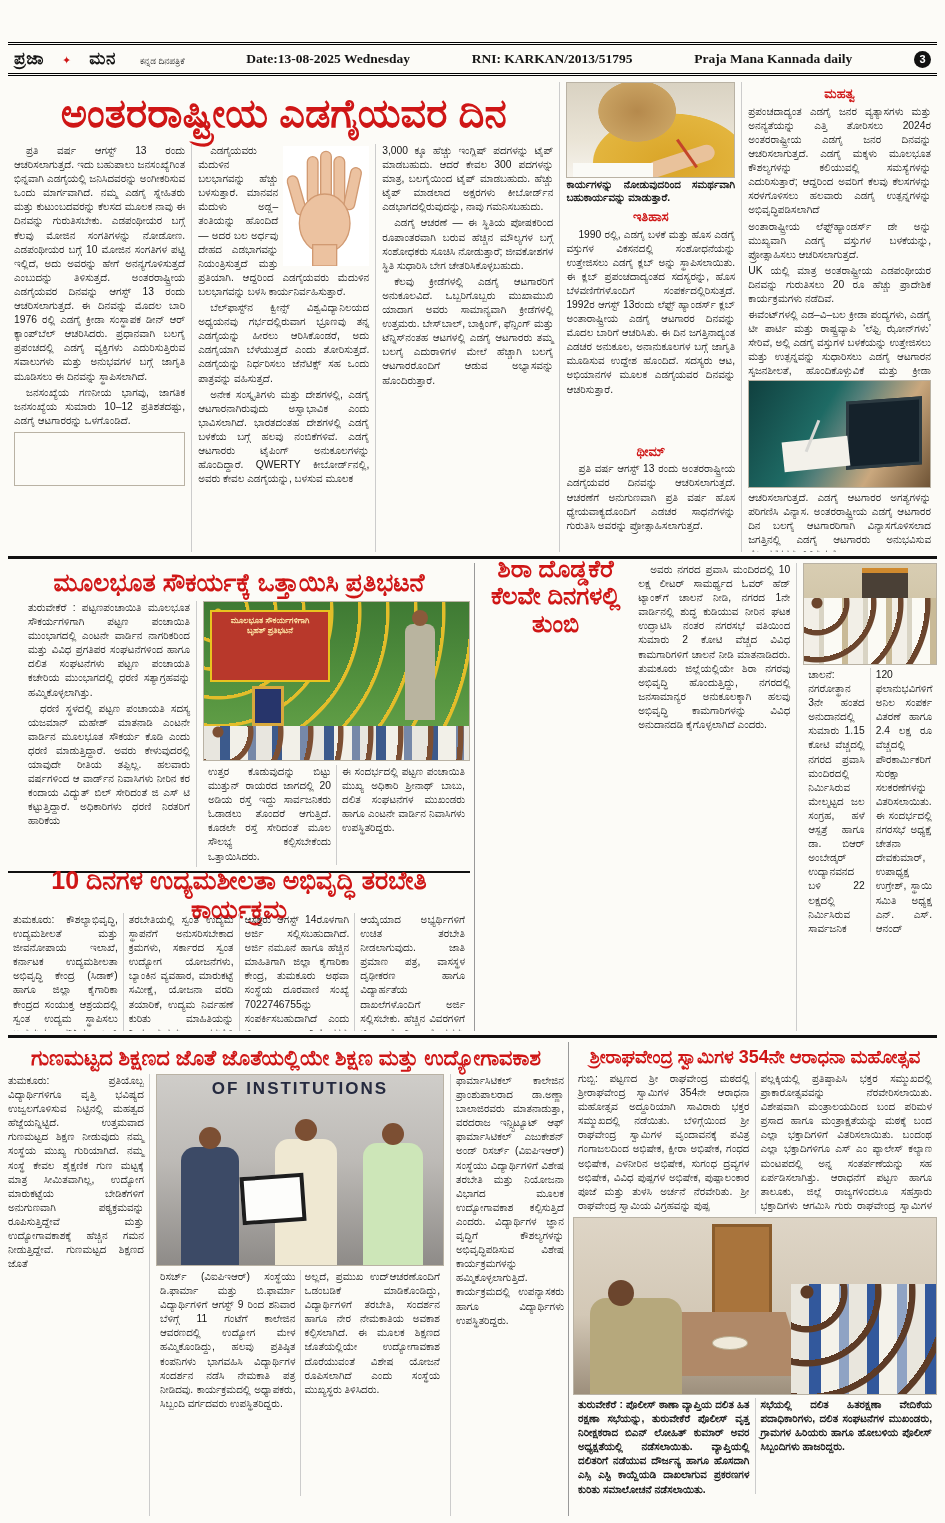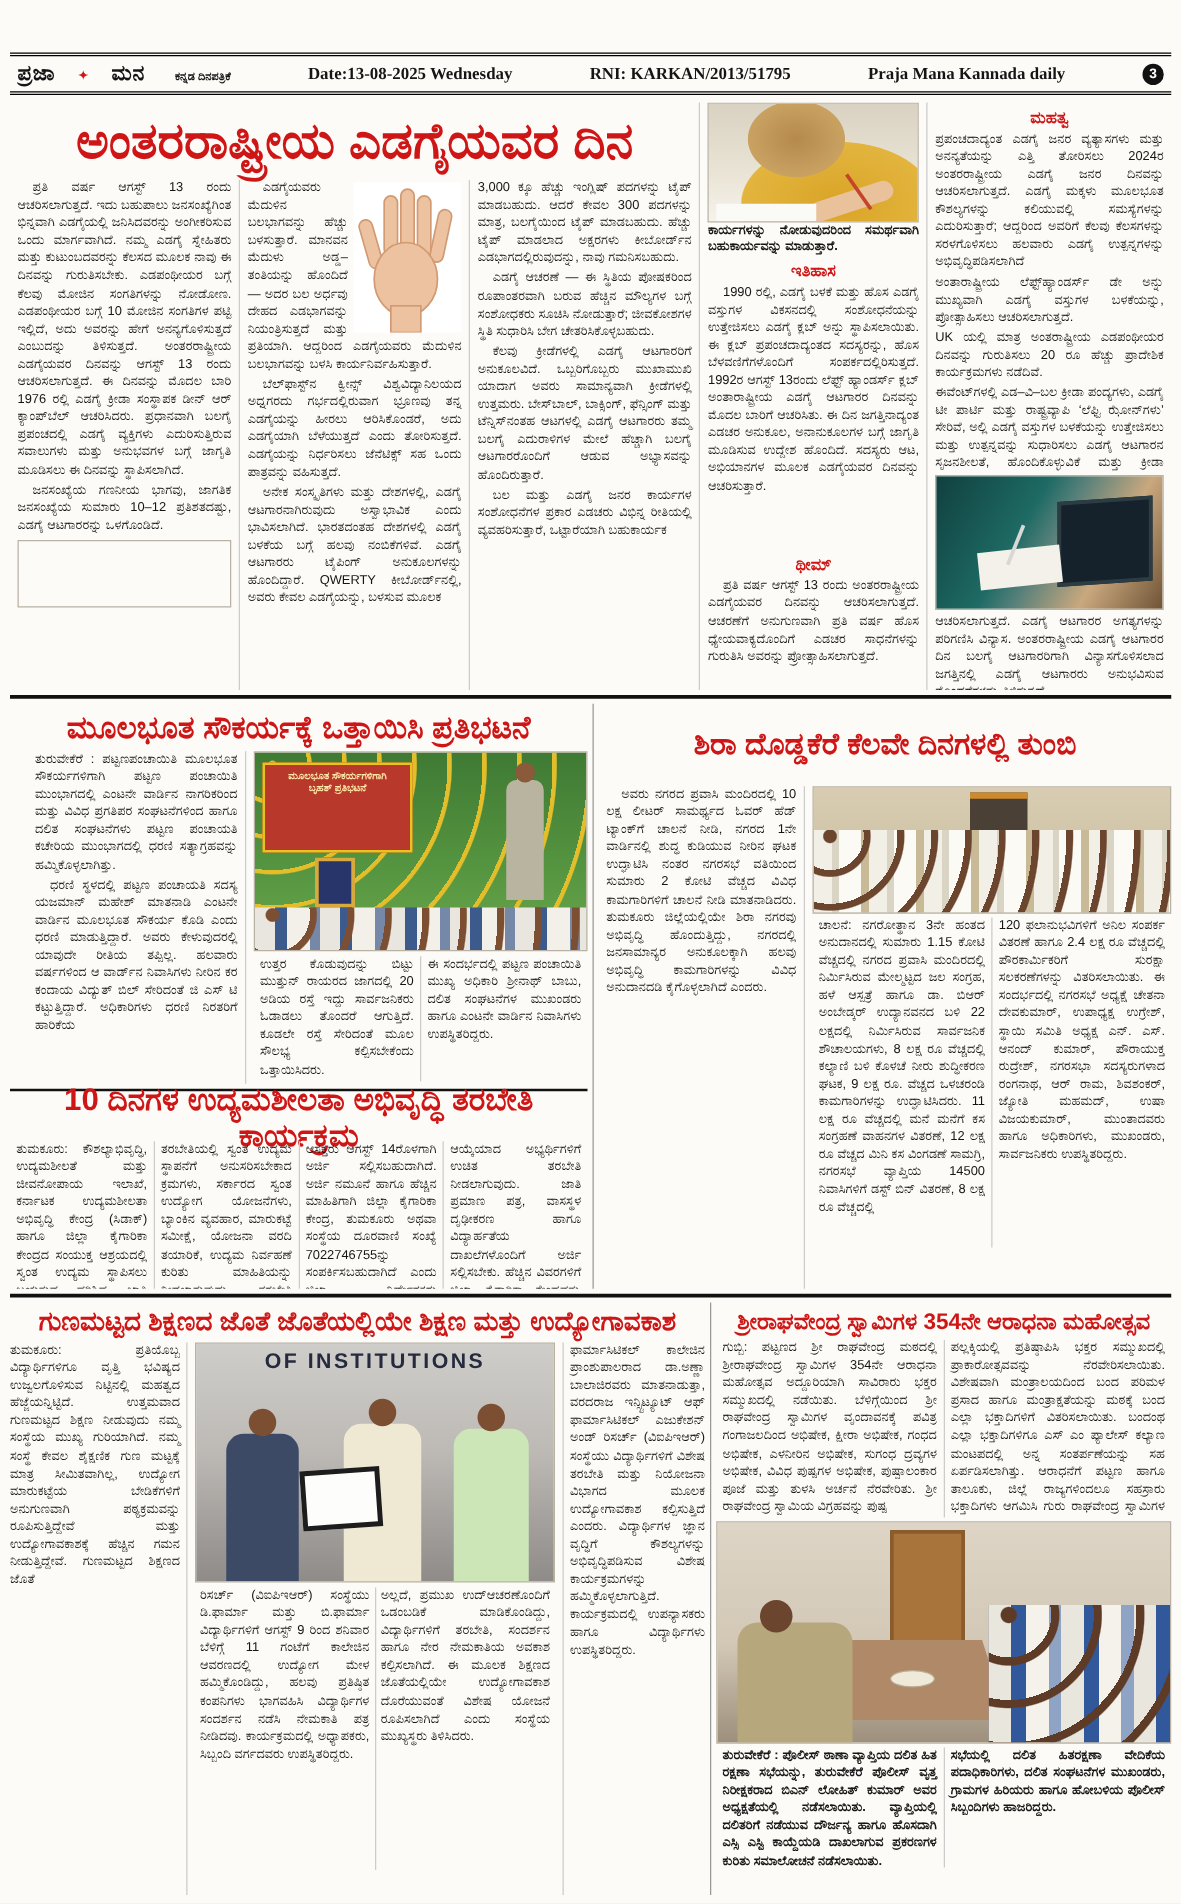--- a/index.html
+++ b/index.html
@@ -6,21 +6,21 @@
   .page{width:945px;height:1523px;margin:0 auto;background:#fcfbf7;color:#151515;
         font-family:"Liberation Sans","DejaVu Sans",sans-serif;position:relative;overflow:hidden;
         box-sizing:border-box;padding:0 8px;}
   .topspace{height:42px;}
   
   .masthead{border-top:3px double #000;border-bottom:3px double #000;height:34px;
             display:flex;align-items:center;justify-content:space-between;padding:0 6px;box-sizing:border-box;}
   .logo{display:flex;align-items:baseline;gap:18px;}
   .logo .l1{font-weight:bold;font-size:17px;letter-spacing:.5px;}
   .logo .star{color:#cf1616;font-size:11px;}
-  .logo .sub{font-size:9px;margin-left:6px;font-weight:bold;}
+  .logo .sub{font-size:9px;margin-left:6px;}
   .mh-item{font-family:"Liberation Serif","DejaVu Serif",serif;font-weight:bold;font-size:13.5px;}
   .pageno{width:17px;height:17px;border-radius:50%;background:#111;color:#fff;font-size:11px;font-weight:bold;
           display:flex;align-items:center;justify-content:center;}
   
   .headline{color:#cf1616;font-weight:bold;text-align:center;line-height:1.15;}
   .subhead{color:#cf1616;font-weight:bold;text-align:center;font-size:13px;margin:3px 0 2px;}
   .col{font-size:10.3px;line-height:1.37;text-align:justify;overflow:hidden;}
   .col p{margin:0 0 2px;text-indent:12px;}
   .col p.noind{text-indent:0;}
   .hrule{height:3px;background:#111;margin:4px 0;}
@@ -57,21 +57,21 @@
   
   .ph-palm{float:right;width:86px;height:120px;background:#fff;border:none;margin:2px 0 2px 5px;}
   
   .ph-laptop{height:108px;margin:3px 0;background:linear-gradient(120deg,#10403f 0%,#1e6a64 38%,#57807a 50%,#caa87e 72%,#6f5436 100%);}
   .ph-laptop .screen{position:absolute;right:8px;top:18px;width:70px;height:62px;background:#15222b;border:3px solid #2d3b42;transform:skewY(-4deg);}
   .ph-laptop .paper{position:absolute;left:34px;bottom:18px;width:66px;height:30px;background:#f3f1ea;transform:rotate(-6deg);}
   .ph-laptop .pen{position:absolute;left:62px;bottom:34px;width:3px;height:34px;background:#d8d8d4;transform:rotate(22deg);}
   
   .mid{display:flex;height:468px;}
   .mid-left{width:462px;display:flex;flex-direction:column;}
-  .mid-right{flex:1;display:flex;flex-direction:column;justify-content:space-between;}
+  .mid-right{flex:1;display:flex;flex-direction:row;justify-content:space-between;}
   .protest-h{font-size:25px;height:38px;display:flex;align-items:center;justify-content:center;}
   .protest-body{display:flex;height:266px;}
   .protest-body .c1{width:162px;padding-right:6px;border-right:1px solid #ccc;margin-left:20px;}
   .protest-right{flex:1;display:flex;flex-direction:column;padding-left:6px;}
   .ph-protest{height:160px;background:
       repeating-radial-gradient(circle at 14px 10px,#e3bd2a 0 3px,rgba(0,0,0,0) 4px 28px),
       linear-gradient(180deg,#3f7a34 0%,#54933f 55%,#6aa64c 100%);}
   .ph-protest .banner{position:absolute;left:6px;top:8px;width:120px;height:72px;background:#b8382b;border:2px solid #e8c31f;
       color:#ffe9a8;font-size:8px;font-weight:bold;text-align:center;line-height:1.3;padding:4px 2px;box-sizing:border-box;}
   .ph-protest .portrait{position:absolute;left:48px;top:84px;width:26px;height:34px;background:#27356b;border:3px solid #d8a93c;}
@@ -172,28 +172,27 @@
               <rect x="4" y="22" width="8" height="30" rx="4" transform="rotate(-16 8 37)"></rect>
               <rect x="16" y="8" width="8" height="36" rx="4"></rect>
               <rect x="26" y="4" width="8" height="40" rx="4"></rect>
               <rect x="36" y="8" width="8" height="38" rx="4"></rect>
               <rect x="46" y="16" width="8" height="32" rx="4" transform="rotate(12 50 32)"></rect>
               <ellipse cx="29" cy="58" rx="19" ry="22"></ellipse>
               <rect x="20" y="74" width="18" height="16"></rect>
             </g>
           </svg>
           <p>ಎಡಗೈಯವರು ಮೆದುಳಿನ ಬಲಭಾಗವನ್ನು ಹೆಚ್ಚು ಬಳಸುತ್ತಾರೆ. ಮಾನವನ ಮೆದುಳು ಅಡ್ಡ–ತಂತಿಯನ್ನು ಹೊಂದಿದೆ — ಅದರ ಬಲ ಅರ್ಧವು ದೇಹದ ಎಡಭಾಗವನ್ನು ನಿಯಂತ್ರಿಸುತ್ತದೆ ಮತ್ತು ಪ್ರತಿಯಾಗಿ. ಆದ್ದರಿಂದ ಎಡಗೈಯವರು ಮೆದುಳಿನ ಬಲಭಾಗವನ್ನು ಬಳಸಿ ಕಾರ್ಯನಿರ್ವಹಿಸುತ್ತಾರೆ.</p>
-          <p>ಬೆಲ್‌ಫಾಸ್ಟ್‌ನ ಕ್ವೀನ್ಸ್ ವಿಶ್ವವಿದ್ಯಾನಿಲಯದ ಅಧ್ನಗರದು ಗರ್ಭದಲ್ಲಿರುವಾಗ ಭ್ರೂಣವು ತನ್ನ ಎಡಗೈಯನ್ನು ಹೀರಲು ಆರಿಸಿಕೊಂಡರೆ, ಅದು ಎಡಗೈಯಾಗಿ ಬೆಳೆಯುತ್ತದೆ ಎಂದು ತೋರಿಸುತ್ತದೆ. ಎಡಗೈಯನ್ನು ನಿರ್ಧರಿಸಲು ಜೆನೆಟಿಕ್ಸ್ ಸಹ ಒಂದು ಪಾತ್ರವನ್ನು ವಹಿಸುತ್ತದೆ.</p>
+          <p>ಬೆಲ್‌ಫಾಸ್ಟ್‌ನ ಕ್ವೀನ್ಸ್ ವಿಶ್ವವಿದ್ಯಾನಿಲಯದ ಅಧ್ಯಯನವು ಗರ್ಭದಲ್ಲಿರುವಾಗ ಭ್ರೂಣವು ತನ್ನ ಎಡಗೈಯನ್ನು ಹೀರಲು ಆರಿಸಿಕೊಂಡರೆ, ಅದು ಎಡಗೈಯಾಗಿ ಬೆಳೆಯುತ್ತದೆ ಎಂದು ತೋರಿಸುತ್ತದೆ. ಎಡಗೈಯನ್ನು ನಿರ್ಧರಿಸಲು ಜೆನೆಟಿಕ್ಸ್ ಸಹ ಒಂದು ಪಾತ್ರವನ್ನು ವಹಿಸುತ್ತದೆ.</p>
           <p>ಅನೇಕ ಸಂಸ್ಕೃತಿಗಳು ಮತ್ತು ದೇಶಗಳಲ್ಲಿ, ಎಡಗೈ ಆಟಗಾರನಾಗಿರುವುದು ಅಸ್ವಾಭಾವಿಕ ಎಂದು ಭಾವಿಸಲಾಗಿದೆ. ಭಾರತದಂತಹ ದೇಶಗಳಲ್ಲಿ ಎಡಗೈ ಬಳಕೆಯ ಬಗ್ಗೆ ಹಲವು ನಂಬಿಕೆಗಳಿವೆ. ಎಡಗೈ ಆಟಗಾರರು ಟೈಪಿಂಗ್ ಅನುಕೂಲಗಳನ್ನು ಹೊಂದಿದ್ದಾರೆ. QWERTY ಕೀಬೋರ್ಡ್‌ನಲ್ಲಿ, ಅವರು ಕೇವಲ ಎಡಗೈಯನ್ನು, ಬಳಸುವ ಮೂಲಕ</p>
         </div>
         <div class="col">
           <p class="noind">3,000 ಕ್ಕೂ ಹೆಚ್ಚು ಇಂಗ್ಲಿಷ್ ಪದಗಳನ್ನು ಟೈಪ್ ಮಾಡಬಹುದು. ಆದರೆ ಕೇವಲ 300 ಪದಗಳನ್ನು ಮಾತ್ರ, ಬಲಗೈಯಿಂದ ಟೈಪ್ ಮಾಡಬಹುದು. ಹೆಚ್ಚು ಟೈಪ್ ಮಾಡಲಾದ ಅಕ್ಷರಗಳು ಕೀಬೋರ್ಡ್‌ನ ಎಡಭಾಗದಲ್ಲಿರುವುದನ್ನು, ನಾವು ಗಮನಿಸಬಹುದು.</p>
           <p>ಎಡಗೈ ಆಚರಣೆ — ಈ ಸ್ಥಿತಿಯ ಪೋಷಕರಿಂದ ರೂಪಾಂತರವಾಗಿ ಬರುವ ಹೆಚ್ಚಿನ ಮೌಲ್ಯಗಳ ಬಗ್ಗೆ ಸಂಶೋಧಕರು ಸೂಚಿಸಿ ನೋಡುತ್ತಾರೆ; ಜೀವಕೋಶಗಳ ಸ್ಥಿತಿ ಸುಧಾರಿಸಿ ಬೇಗ ಚೇತರಿಸಿಕೊಳ್ಳಬಹುದು.</p>
           <p>ಕೆಲವು ಕ್ರೀಡೆಗಳಲ್ಲಿ ಎಡಗೈ ಆಟಗಾರರಿಗೆ ಅನುಕೂಲವಿದೆ. ಒಬ್ಬರಿಗೊಬ್ಬರು ಮುಖಾಮುಖಿ ಯಾದಾಗ ಅವರು ಸಾಮಾನ್ಯವಾಗಿ ಕ್ರೀಡೆಗಳಲ್ಲಿ ಉತ್ತಮರು. ಬೇಸ್‌ಬಾಲ್, ಬಾಕ್ಸಿಂಗ್, ಫೆನ್ಸಿಂಗ್ ಮತ್ತು ಟೆನ್ನಿಸ್‌ನಂತಹ ಆಟಗಳಲ್ಲಿ ಎಡಗೈ ಆಟಗಾರರು ತಮ್ಮ ಬಲಗೈ ಎದುರಾಳಿಗಳ ಮೇಲೆ ಹೆಚ್ಚಾಗಿ ಬಲಗೈ ಆಟಗಾರರೊಂದಿಗೆ ಆಡುವ ಅಭ್ಯಾಸವನ್ನು ಹೊಂದಿರುತ್ತಾರೆ.</p>
-          <p>ಬಲ ಮತ್ತು ಎಡಗೈ ಜನರ ಕಾರ್ಯಗಳ ಸಂಶೋಧನೆಗಳ ಪ್ರಕಾರ ಎಡಚರು ವಿಭಿನ್ನ ರೀತಿಯಲ್ಲಿ ವ್ಯವಹರಿಸುತ್ತಾರೆ, ಒಟ್ಟಾರೆಯಾಗಿ ಬಹುಕಾರ್ಯಕ</p>
         </div>
       </div>
     </div>
     <div class="col col4">
       <div class="photo ph-child">
         <div class="arm"></div>
         <div class="pencil"></div>
         <div class="paper"></div>
       </div>
       <div class="caption">ಕಾರ್ಯಗಳನ್ನು ನೋಡುವುದರಿಂದ ಸಮರ್ಥವಾಗಿ ಬಹುಕಾರ್ಯವನ್ನು ಮಾಡುತ್ತಾರೆ.</div>

